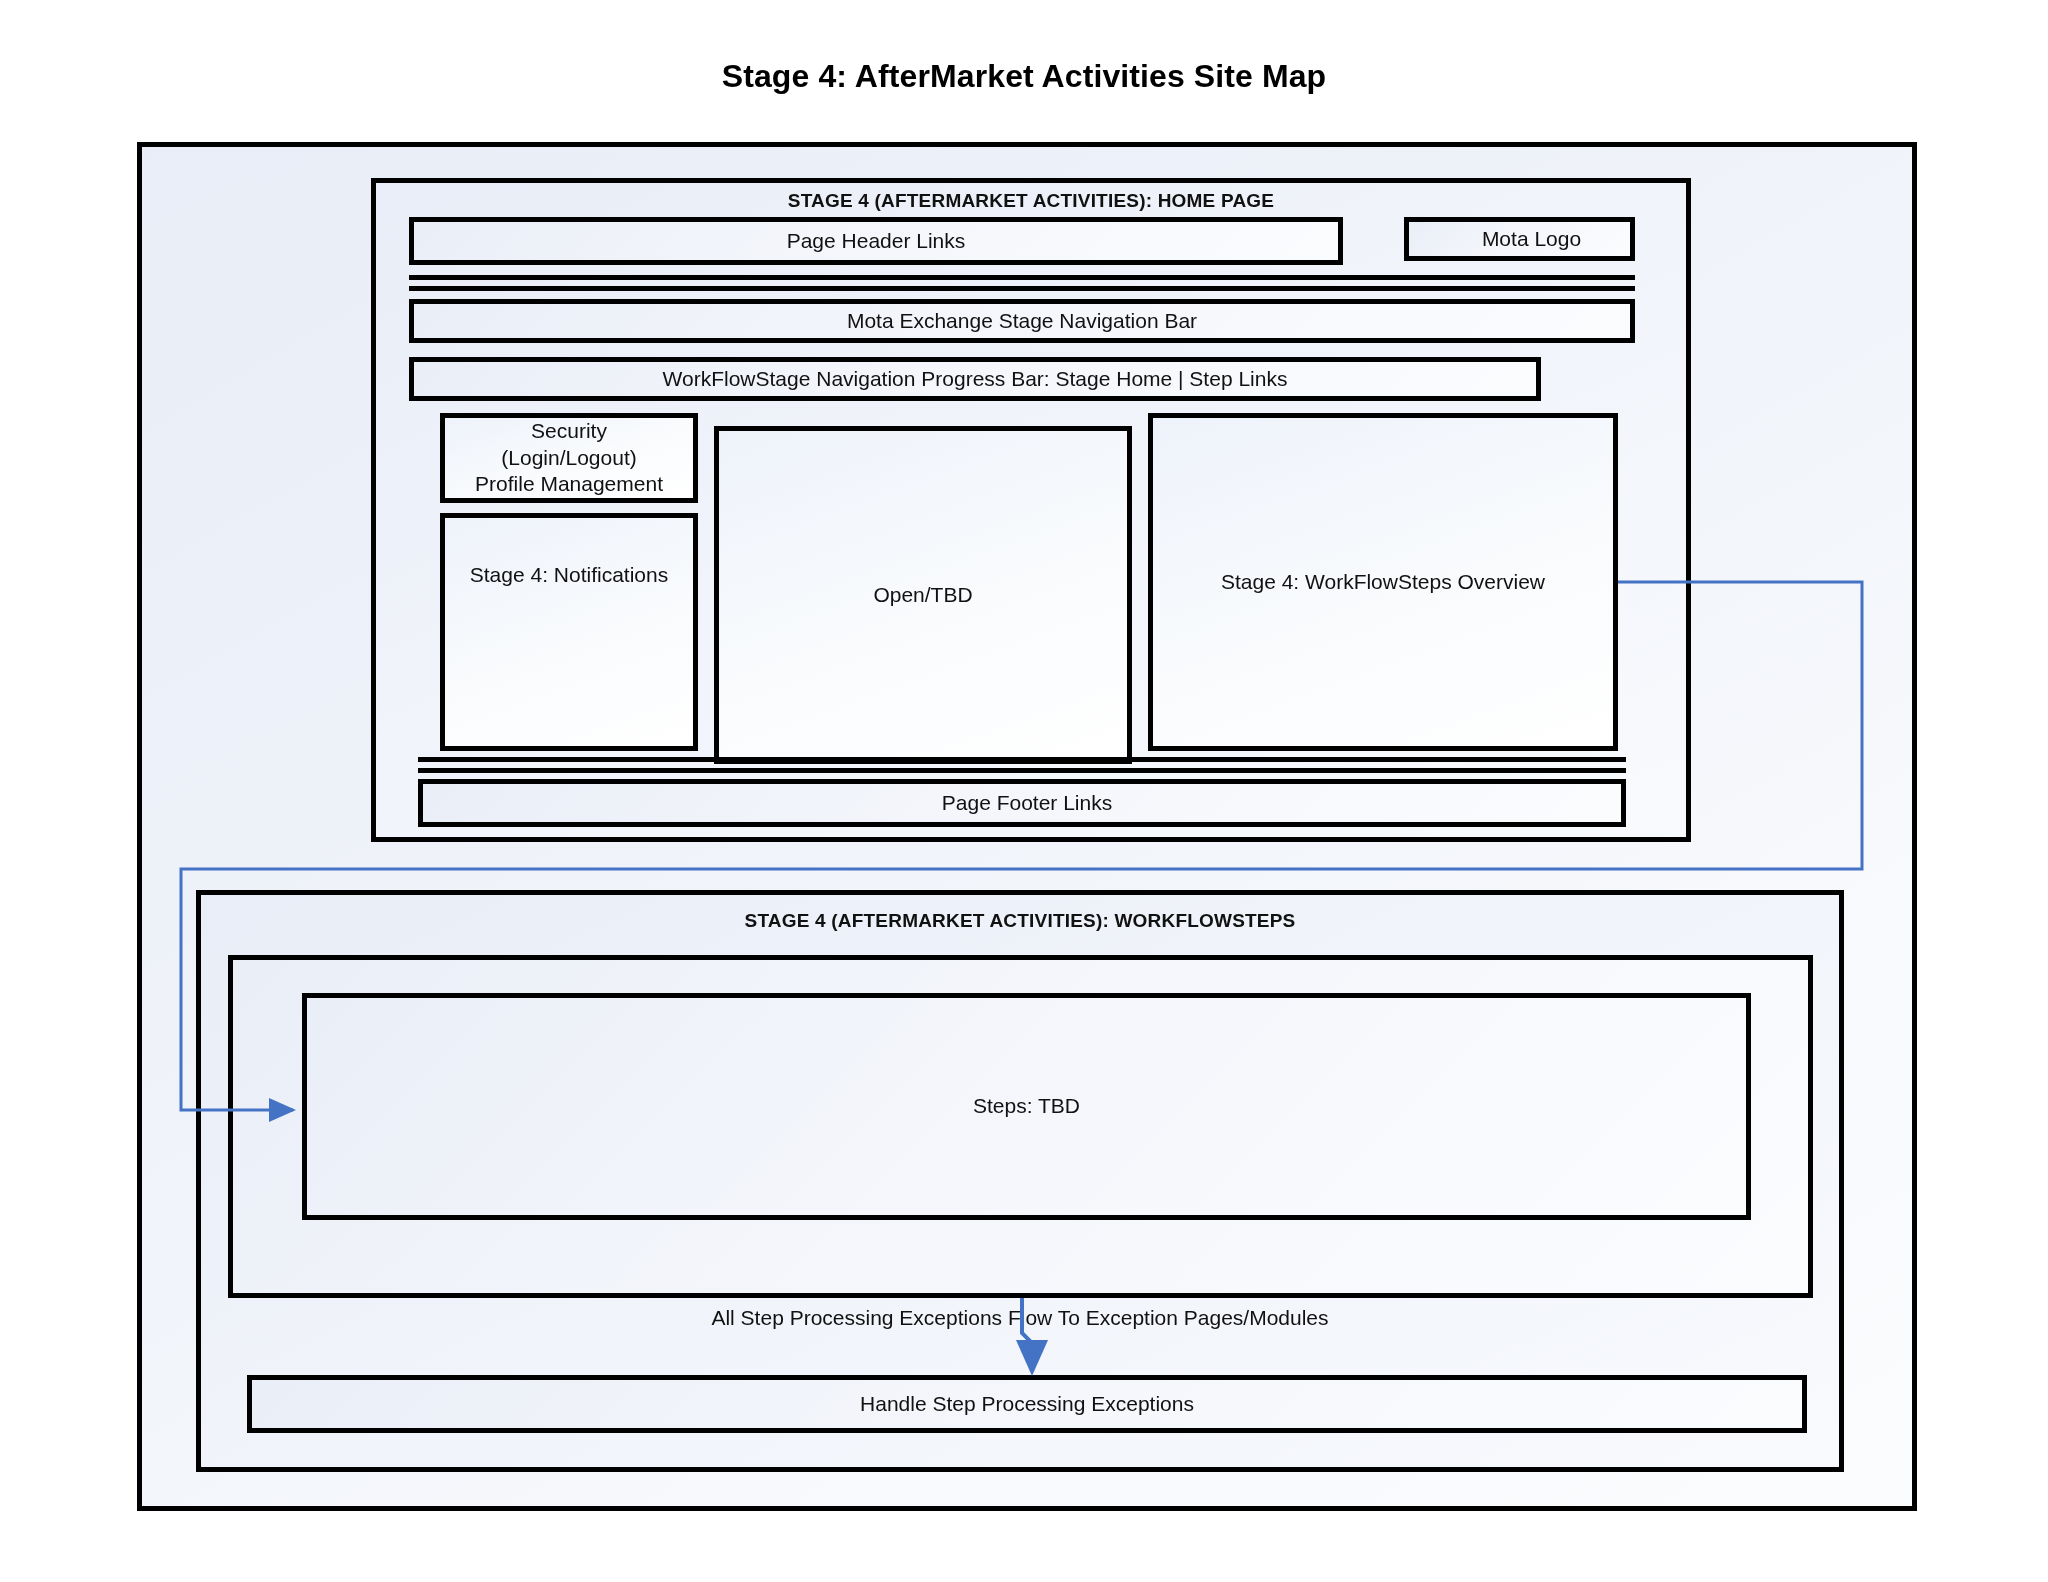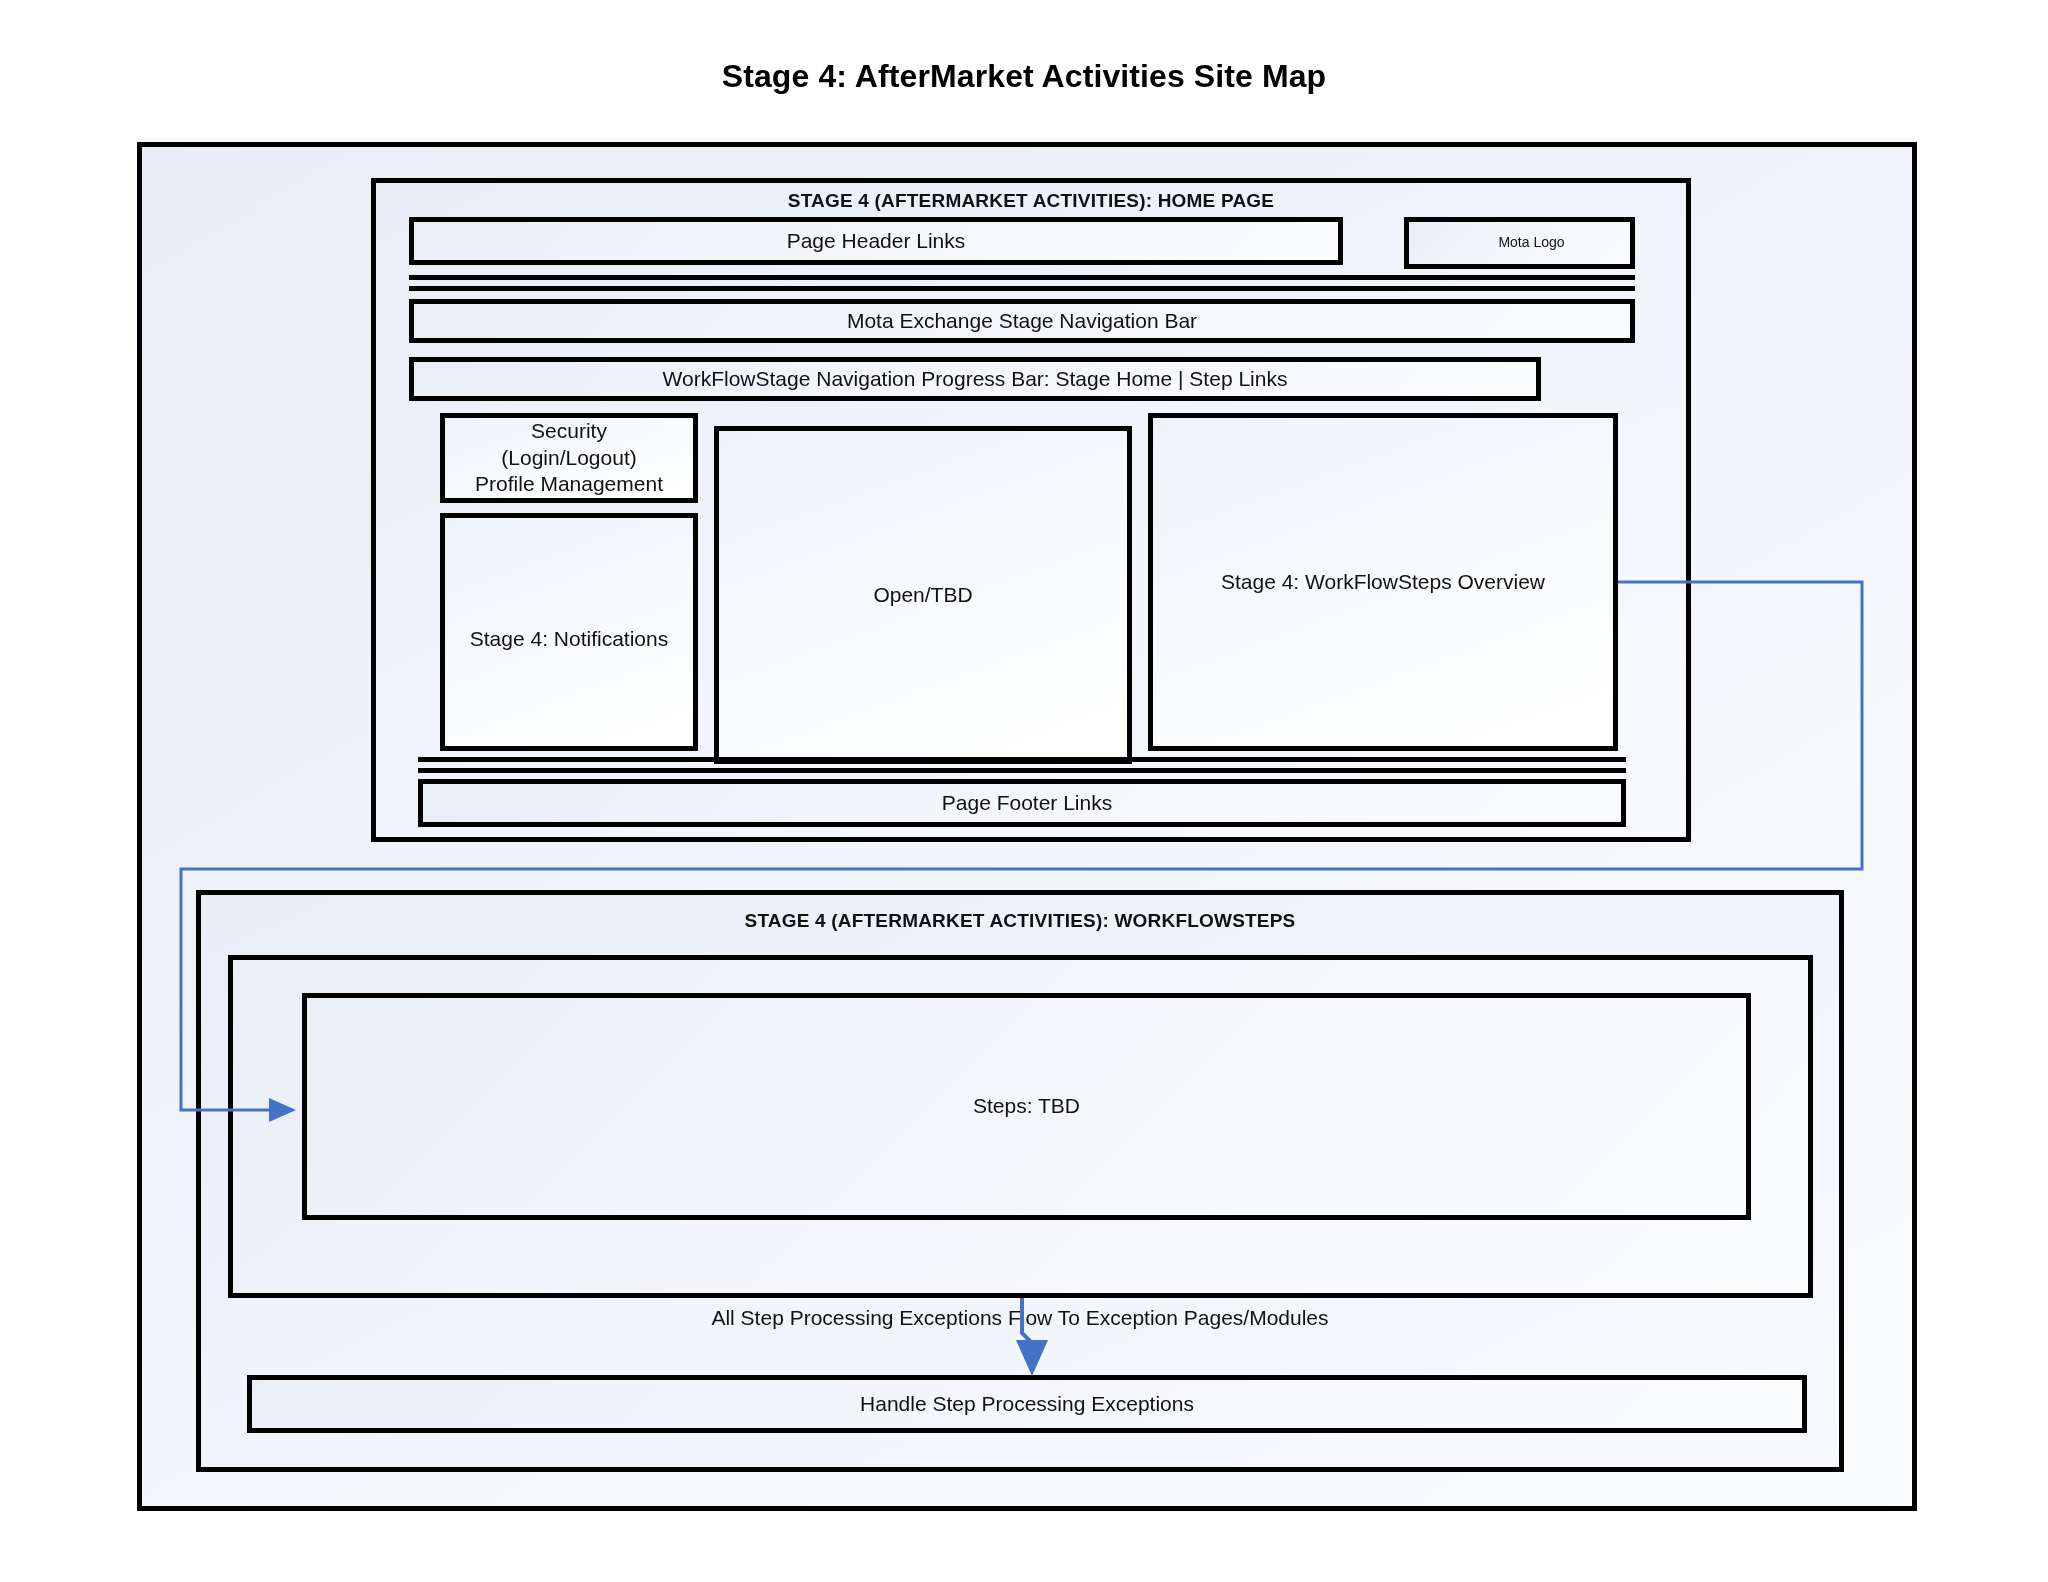--- a/index.html
+++ b/index.html
@@ -114,42 +114,42 @@
 <div class="bx" id="outer-frame"></div>
 
 <div class="bx" id="home-group">
   <div class="group-title" id="home-title">STAGE 4 (AFTERMARKET ACTIVITIES): HOME PAGE</div>
 </div>
 
 <div class="bx thick" style="left:409px; top:217px; width:934px; height:48px; font-size:21px;">
   <span>Page Header Links</span>
 </div>
 
-<div class="bx thick" style="left:1404px; top:217px; width:231px; height:52px; font-size:14px;padding-left:24px;">
+<div class="bx thick" style="left:1404px; top:217px; width:231px; height:44px; font-size:21px;padding-left:24px;">
   <span>Mota Logo</span>
 </div>
 
 <div class="sep" style="left:409px; top:275px; width:1226px; height:5px;"></div>
 <div class="sep" style="left:409px; top:286px; width:1226px; height:5px;"></div>
 
 <div class="bx thick" style="left:409px; top:299px; width:1226px; height:44px;">
   <span>Mota Exchange Stage Navigation Bar</span>
 </div>
 
 <div class="bx thick" style="left:409px; top:357px; width:1132px; height:44px;">
   <span>WorkFlowStage Navigation Progress Bar: Stage Home | Step Links</span>
 </div>
 
 <div class="bx thick white" style="left:440px; top:413px; width:258px; height:90px; flex-direction:column; font-size:21px;">
   <span>Security</span>
   <span>(Login/Logout)</span>
   <span>Profile Management</span>
 </div>
 
-<div class="bx thick white" style="left:440px; top:513px; width:258px; height:238px; align-items:flex-start; padding-top:108px;">
+<div class="bx thick white" style="left:440px; top:513px; width:258px; height:238px; align-items:flex-start; padding-top:44px;">
   <span>Stage 4: Notifications</span>
 </div>
 
 <div class="bx thick white" style="left:714px; top:413px; width:418px; height:338px;margin-top:13px;">
   <span>Open/TBD</span>
 </div>
 
 <div class="bx thick white" style="left:1148px; top:413px; width:470px; height:338px;">
   <span>Stage 4: WorkFlowSteps Overview</span>
 </div>

